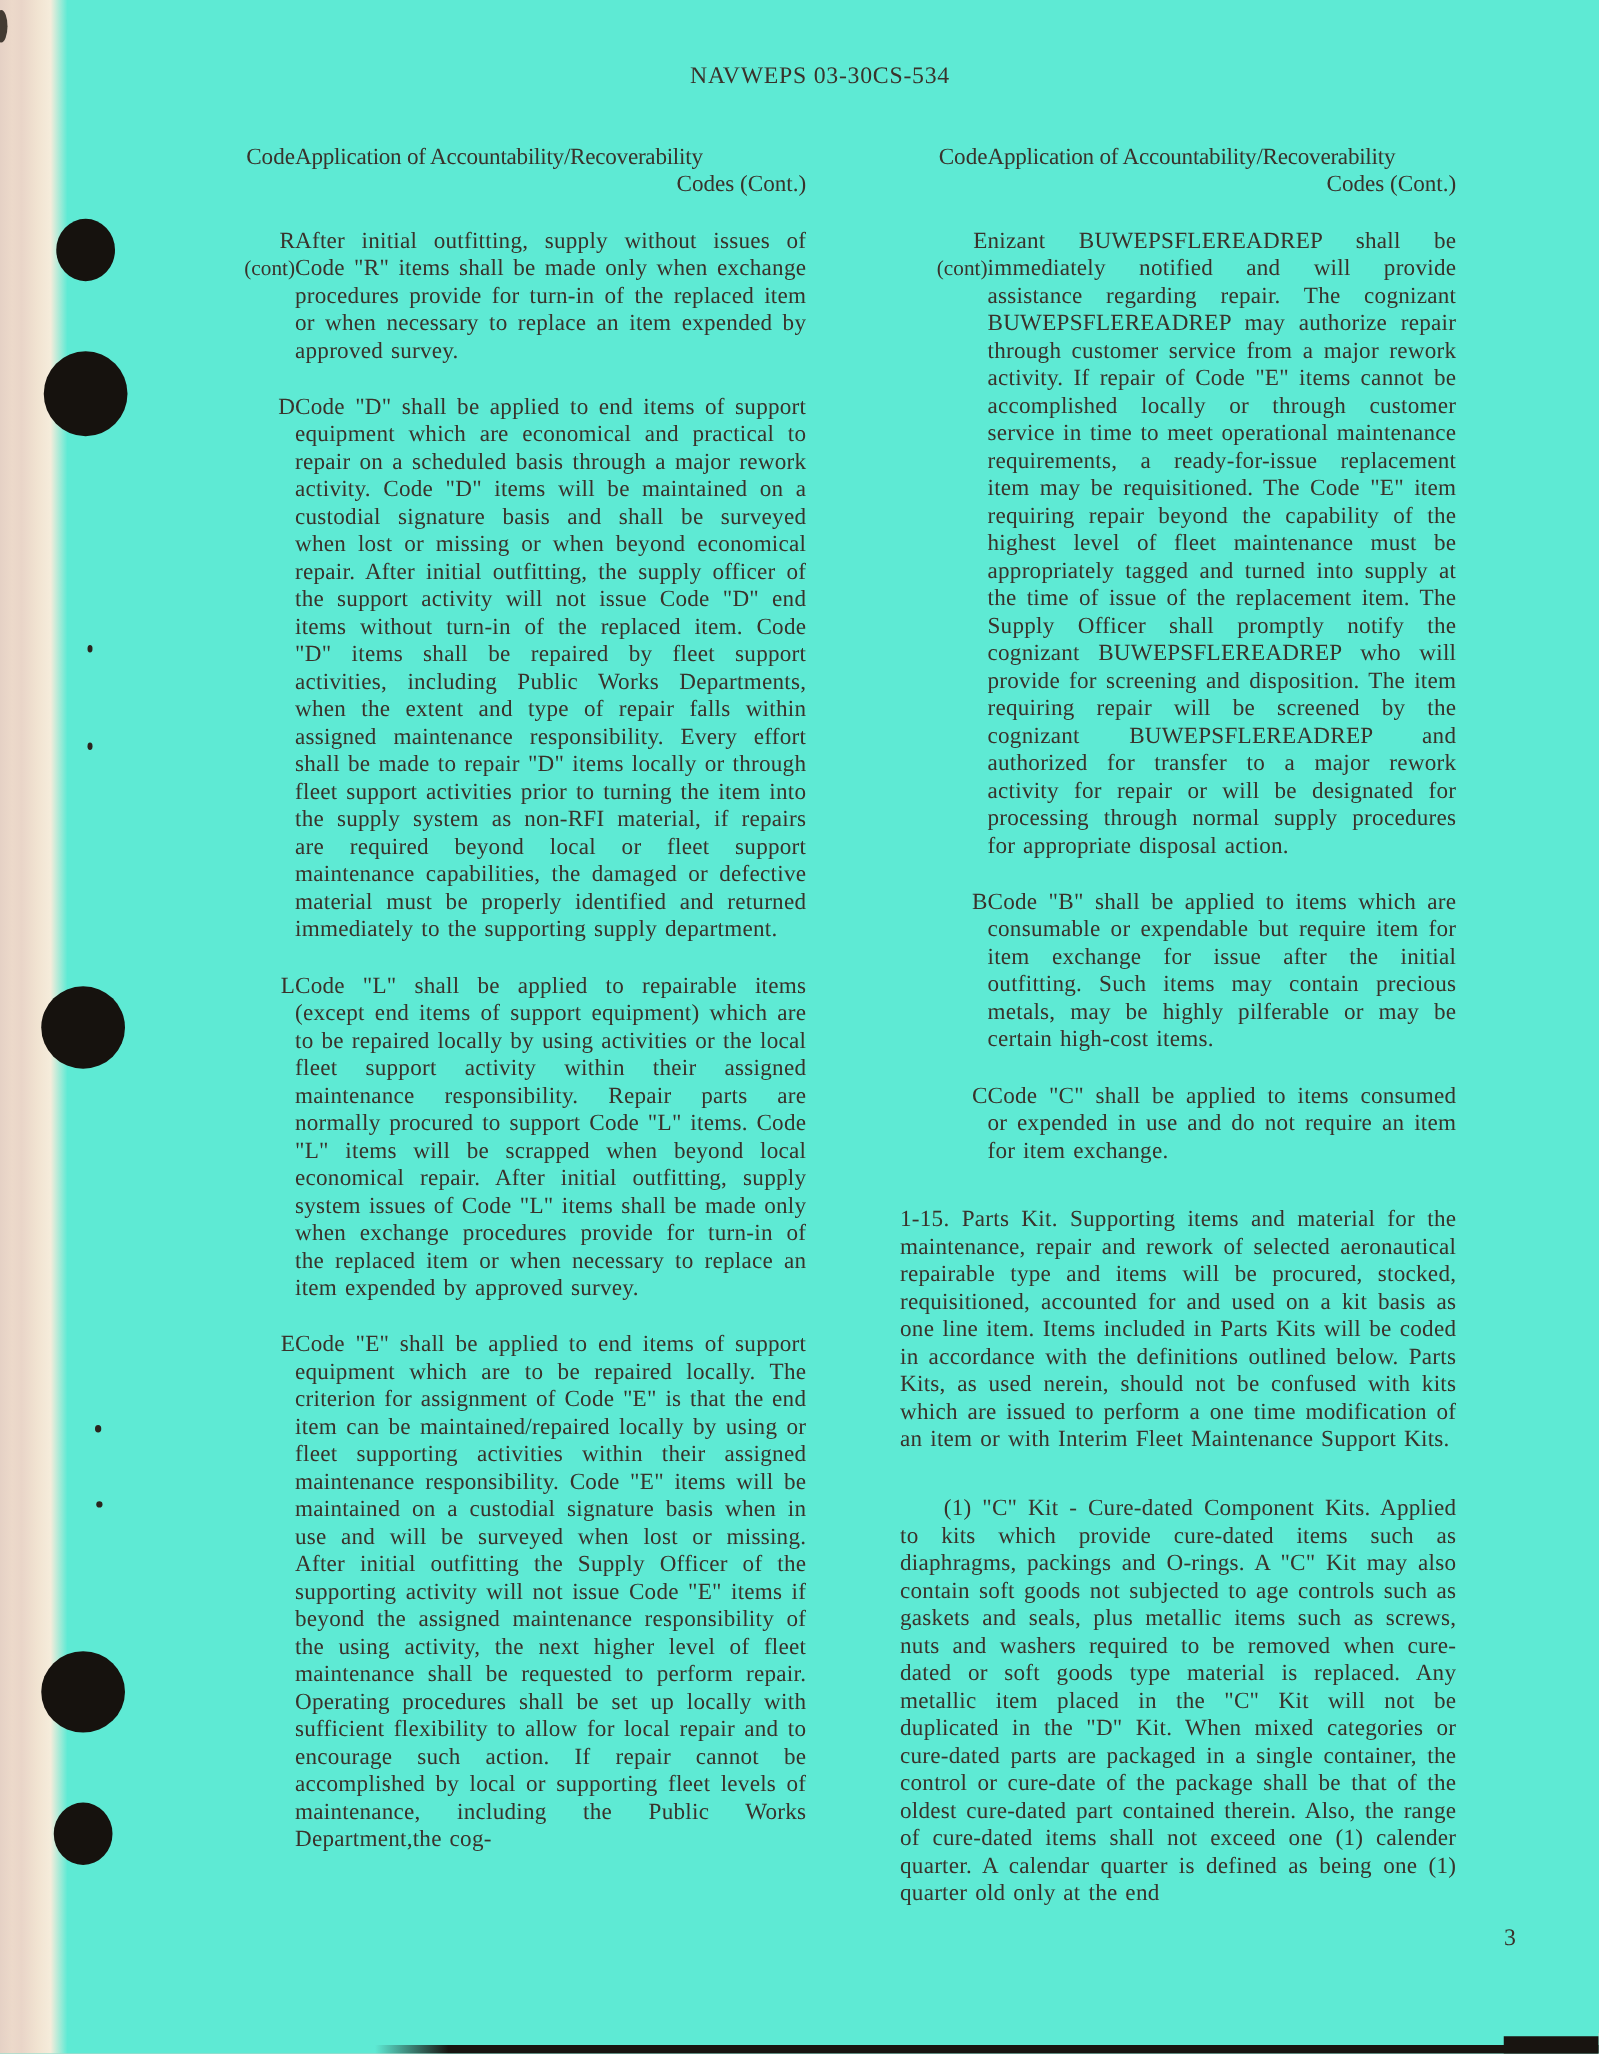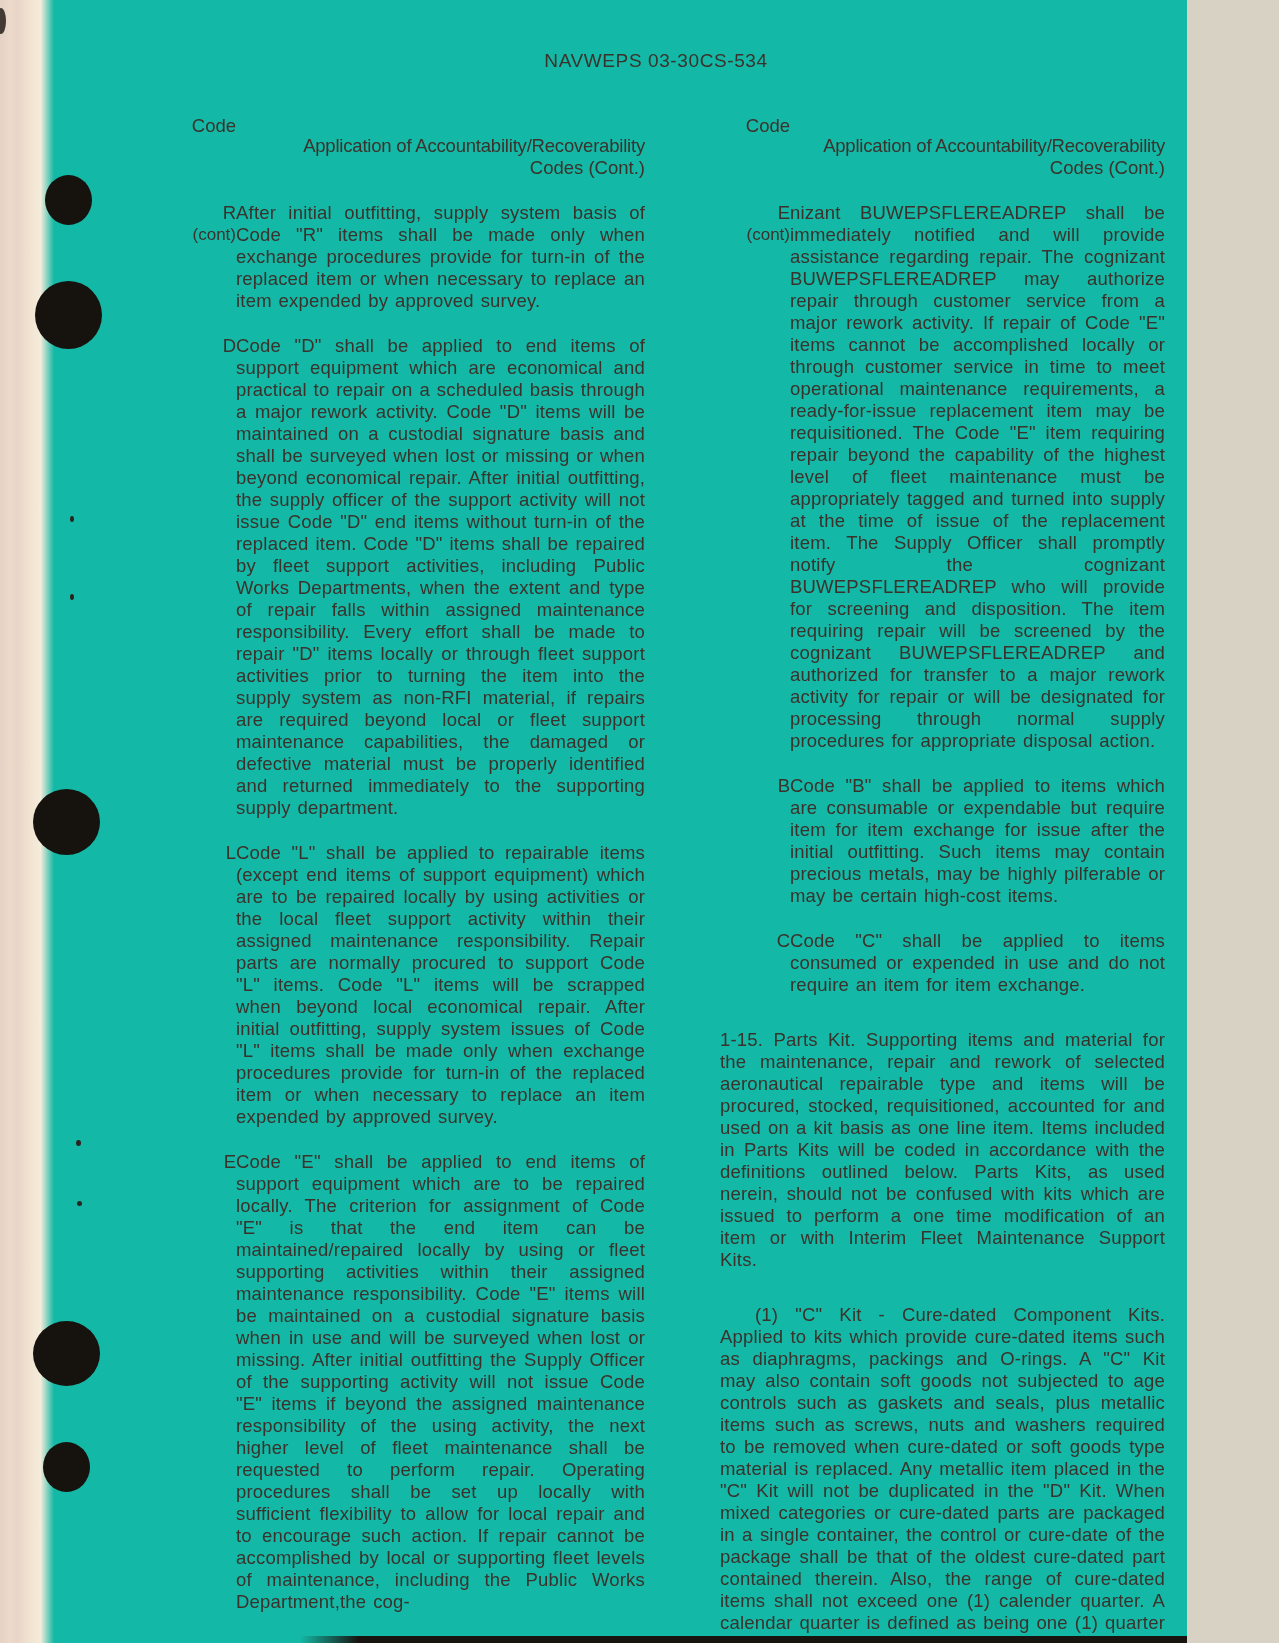--- a/index.html
+++ b/index.html
@@ -1,21 +1,21 @@
 <!DOCTYPE html>
 <html><head>
 <meta charset="utf-8">
 <style>
   html,body { margin:0; padding:0; background:#d8d2c4; }
   .page {
     position:relative;
-    width:1187px; height:1643px;
-    background:#14b8a6;
+    width:1279px; height:1643px;
+    background:#5eead4;
     overflow:hidden;
-    font-family:Liberation Sans, sans-serif;
+    font-family:Liberation Serif, serif;
     color:#3a322b;
   }
   
   .edge-band {
     position:absolute; left:0; top:0; width:54px; height:100%;
     background:linear-gradient(90deg,
       #e5d1c5 0%, #ecd9ca 18%, #e9d5c8 32%,
       #f1e3d1 55%, #f5ecdb 75%, rgba(248,243,230,0) 100%);
   }
   .corner-mark { position:absolute; left:-4px; top:8px; width:10px; height:26px;
@@ -42,21 +42,21 @@
     position:absolute; top:50px; left:945px; width:222px;
     text-align:right; font-size:19px; line-height:24px;
   }
 
   
   .col { position:absolute; top:115px; font-size:18.5px; line-height:22px; }
   .col-left  { left:163px; width:482px; }
   .col-right { left:713px; width:452px; }
 
   .heading-row { display:flex; }
-  .heading-title { flex:1; text-align:right; white-space:nowrap; letter-spacing:-.2px;margin-top:20px; }
+  .heading-title { flex:1; text-align:left; white-space:nowrap; letter-spacing:-.2px; }
   .heading-cont { text-align:right; }
   .col-left  .heading-cont { margin-left:73px; }
   .col-right .heading-cont { margin-left:77px; }
   .col-heading { margin-bottom:11px; }
 
   .entry { display:flex; margin-top:23px; }
   .gutter { flex:0 0 73px; text-align:right; }
   .col-right .gutter { flex-basis:77px; }
   .gutter .cont { font-size:17px; }
   .entry .body { flex:1; text-align:justify; word-spacing:1.5px; letter-spacing:.2px; }
@@ -106,21 +106,21 @@
         <span class="heading-title">Application of Accountability/Recoverability</span>
       </div>
       <div class="heading-cont">Codes (Cont.)</div>
     </div>
 
     <div class="entry">
       <div class="gutter">
         <div class="code">R</div>
         <div class="cont">(cont)</div>
       </div>
-      <div class="body">After initial outfitting, supply system basis of Code "R" items shall be made only when exchange procedures provide for turn-in of the replaced item or when necessary to replace an item expended by approved survey.</div>
+      <div class="body">After initial outfitting, supply without issues of Code "R" items shall be made only when exchange procedures provide for turn-in of the replaced item or when necessary to replace an item expended by approved survey.</div>
     </div>
 
     <div class="entry">
       <div class="gutter">
         <div class="code">D</div>
       </div>
       <div class="body">Code "D" shall be applied to end items of support equipment which are economical and practical to repair on a scheduled basis through a major rework activity. Code "D" items will be maintained on a custodial signature basis and shall be surveyed when lost or missing or when beyond economical repair. After initial outfitting, the supply officer of the support activity will not issue Code "D" end items without turn-in of the replaced item. Code "D" items shall be repaired by fleet support activities, including Public Works Departments, when the extent and type of repair falls within assigned maintenance responsibility. Every effort shall be made to repair "D" items locally or through fleet support activities prior to turning the item into the supply system as non-RFI material, if repairs are required beyond local or fleet support maintenance capabilities, the damaged or defective material must be properly identified and returned immediately to the supporting supply department.</div>
     </div>
 
     <div class="entry">

